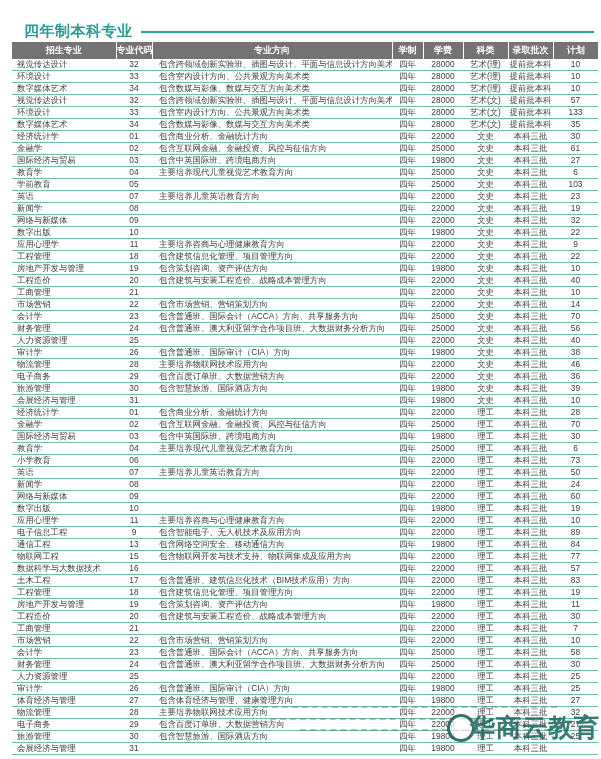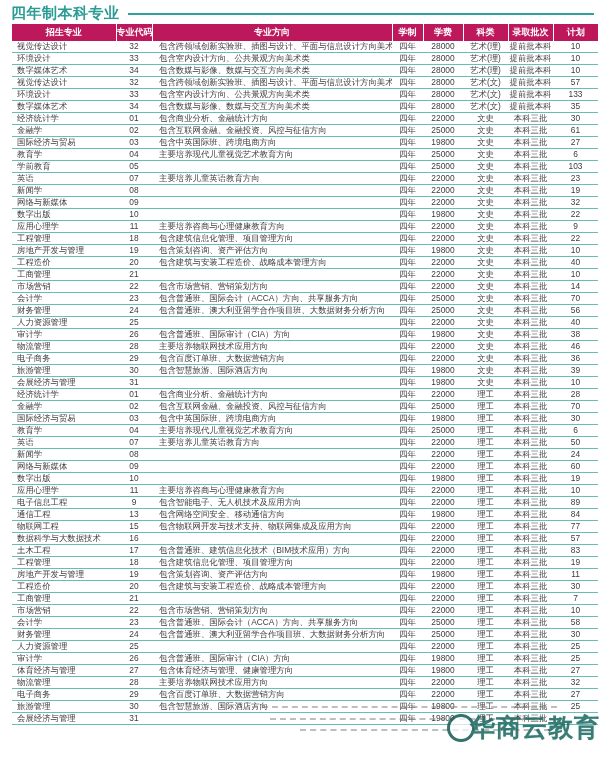--- a/index.html
+++ b/index.html
@@ -1,31 +1,31 @@
 <!DOCTYPE html>
 <html><head>
 <meta charset="utf-8">
 <style>
   html,body{margin:0;padding:0;}
   body{
     width:601px;height:759px;background:#ffffff;position:relative;overflow:hidden;
     font-family:"Liberation Sans",sans-serif;
   }
   .title-row{
-    display:flex;align-items:center;height:24px;padding:2px 7px 0 11px;box-sizing:border-box;gap:8px;
+    display:flex;align-items:center;height:24px;padding:2px 7px 0 24px;box-sizing:border-box;gap:8px;margin-top:18px;
   }
   .page-title{
     color:#2b9c94;font-size:15px;font-weight:bold;letter-spacing:0.5px;white-space:nowrap;
   }
   .title-rule{flex:1;height:2px;background:#2fa39b;margin-top:1px;}
   table.majors{
     border-collapse:collapse;table-layout:fixed;width:586px;margin-left:12px;
   }
   thead th{
-    background:#be185d;color:#ffffff;font-size:9px;font-weight:bold;
+    background:#737373;color:#ffffff;font-size:9px;font-weight:bold;
     height:17px;padding:0;border-right:1px solid #ffffff;text-align:center;
     overflow:hidden;white-space:nowrap;
   }
   thead th:last-child{border-right:none;}
   tbody tr{height:11.76px;margin-top:48px;}
   tbody td{
     font-size:8.4px;color:#3d3d3d;padding:0;height:10.7px;
     border-bottom:1px solid #6bbcb5;white-space:nowrap;overflow:hidden;
     text-align:center;line-height:11px;
   }
@@ -406,20 +406,30 @@
         <td class="c0">教育学</td>
         <td class="c1">04</td>
         <td class="c2">主要培养现代儿童视觉艺术教育方向</td>
         <td class="c3">四年</td>
         <td class="c4">25000</td>
         <td class="c5">理工</td>
         <td class="c6">本科三批</td>
         <td class="c7">6</td>
       </tr>
       <tr>
+        <td class="c0">小学教育</td>
+        <td class="c1">06</td>
+        <td class="c2"></td>
+        <td class="c3">四年</td>
+        <td class="c4">22000</td>
+        <td class="c5">理工</td>
+        <td class="c6">本科三批</td>
+        <td class="c7">73</td>
+      </tr>
+      <tr>
         <td class="c0">英语</td>
         <td class="c1">07</td>
         <td class="c2">主要培养儿童英语教育方向</td>
         <td class="c3">四年</td>
         <td class="c4">22000</td>
         <td class="c5">理工</td>
         <td class="c6">本科三批</td>
         <td class="c7">50</td>
       </tr>
       <tr>

